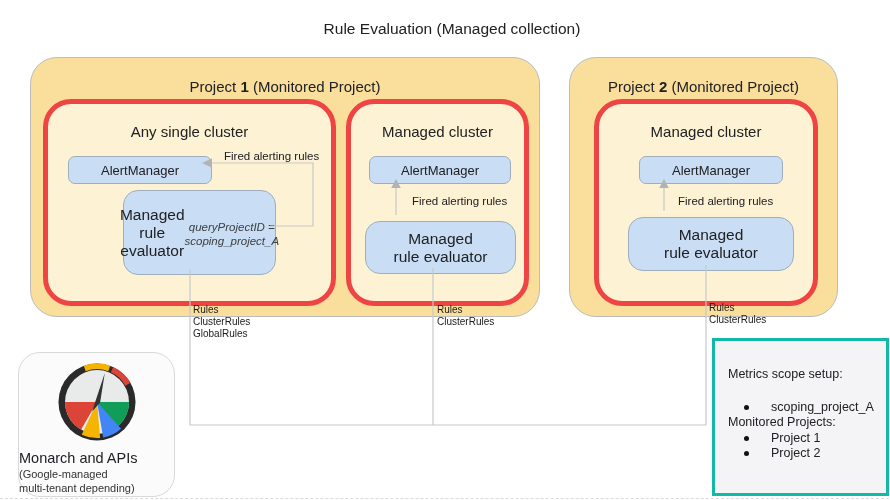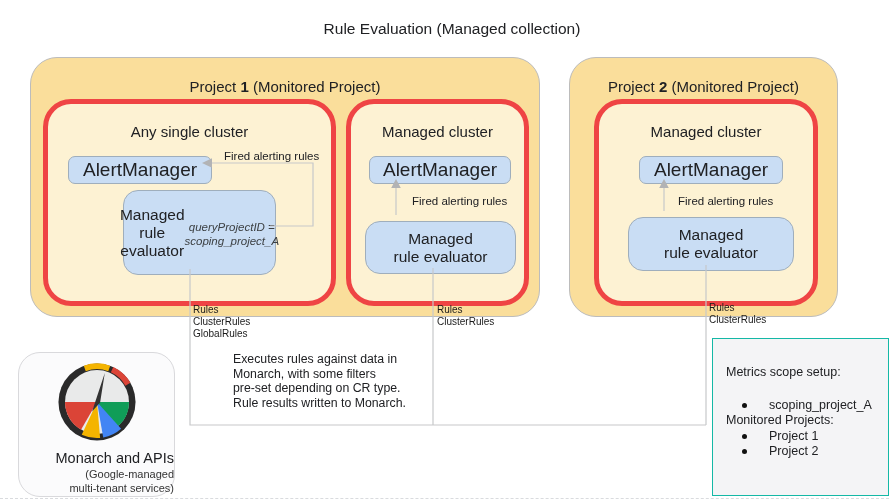--- a/index.html
+++ b/index.html
@@ -15,21 +15,21 @@
   .project-header{position:absolute;top:20px;left:0;width:100%;text-align:center;font-size:15px;}
   .project-header .num{font-weight:bold;}
 
   .cluster{position:absolute;top:41px;height:207px;background:#FDF2D3;border:5px solid #ef4444;border-radius:28px;box-sizing:border-box;}
   #cluster-any{left:12px;width:293px;}
   #cluster-m1{left:315px;width:183px;}
   #cluster-m2{left:24px;width:224px;}
   .cluster-title{position:absolute;top:19px;left:0;width:100%;text-align:center;font-size:15px;}
 
   .am{position:absolute;height:28px;background:#C9DDF4;border:1px solid #9faebc;border-radius:7px;
-      font-size:19px;display:flex;align-items:center;justify-content:center;box-sizing:border-box;}
+      font-size:13px;display:flex;align-items:center;justify-content:center;box-sizing:border-box;}
   #am-1{left:20px;top:52px;width:144px;}
   #am-2{left:18px;top:52px;width:142px;}
   #am-3{left:40px;top:52px;width:144px;}
 
   .evaluator{position:absolute;background:#C9DDF4;border:1px solid #9faebc;border-radius:15px;
       display:flex;align-items:center;justify-content:center;
       text-align:center;font-size:15.5px;line-height:18px;box-sizing:border-box;}
   #ev-1{left:75px;top:86px;width:153px;height:85px;}
   #ev-2{left:14px;top:117px;width:151px;height:53px;}
   #ev-3{left:29px;top:113px;width:166px;height:54px;}
@@ -42,28 +42,28 @@
   #arrow-label-3{left:79px;top:91px;}
 
   .crd-labels{position:absolute;font-size:10px;line-height:12px;white-space:pre-line;color:#1b1b1b;margin-top:32px;}
   #crd-1{left:193px;top:272px;}
   #crd-2{left:437px;top:272px;}
   #crd-3{left:709px;top:270px;}
 
   .note{position:absolute;left:233px;top:352px;width:210px;font-size:12.3px;line-height:14.6px;white-space:pre-line;}
 
   .metrics-panel{position:absolute;left:712px;top:338px;width:177px;height:158px;background:#F4F4F6;
-      border:1px solid #14b8a6;box-sizing:border-box;font-size:12.5px;line-height:15.5px;padding:26px 4px 0 13px;}
+      border:3px solid #14b8a6;box-sizing:border-box;font-size:12.5px;line-height:15.5px;padding:26px 4px 0 13px;}
   .metrics-title{margin:0 0 17px 0;}
   .bullet-row{display:flex;align-items:flex-start;}
   .bullet-dot{width:5px;height:5px;border-radius:50%;background:#111;margin:5px 0 0 16px;flex:0 0 auto;}
   .bullet-text{margin-left:22px;}
 
   .monarch-panel{position:absolute;left:18px;top:352px;width:157px;height:145px;background:#FBFBFC;
-      border:1.5px solid #d9d9dc;border-radius:22px;box-sizing:border-box;text-align:right;}
+      border:1.5px solid #d9d9dc;border-radius:22px;box-sizing:border-box;text-align:left;}
   .gauge{position:absolute;left:37px;top:8px;}
   .monarch-title{position:absolute;top:97px;left:0;width:100%;font-size:14.5px;}
   .monarch-subtitle{position:absolute;top:115px;left:0;width:100%;font-size:11px;line-height:13.5px;white-space:pre-line;color:#333;}
 
   .connectors{position:absolute;left:0;top:0;pointer-events:none;}
   .connectors path,.connectors line{stroke:#c7c8ca;stroke-width:1.2;fill:none;}
   .connectors polygon{fill:#b2b3b5;stroke:none;}
 
   .page-edge{position:absolute;left:0;top:498px;width:100%;border-top:1px dashed #d9dbde;}
 </style>
@@ -131,40 +131,36 @@
   </svg>
 
   <div class="crd-labels" id="crd-1">Rules
 ClusterRules
 GlobalRules</div>
   <div class="crd-labels" id="crd-2">Rules
 ClusterRules</div>
   <div class="crd-labels" id="crd-3">Rules
 ClusterRules</div>
 
-  <div class="note">Executes rules against data in
-Monarch, with some filters
-pre-set depending on CR type.
-Rule results written to Monarch.</div>
 
   <div class="monarch-panel">
     <svg class="gauge" width="82" height="82" viewBox="0 0 100 100" aria-hidden="true">
       <circle cx="50" cy="50" r="47" fill="#2a2a2a"></circle>
       <circle cx="50" cy="50" r="39" fill="#e9eaea"></circle>
       <path d="M50,50 L11,50 A39,39 0 0 0 30.5,83.8 Z" fill="#DB4437"></path>
       <path d="M50,50 L72.4,81.9 A39,39 0 0 0 89,50 Z" fill="#109D58"></path>
       <path d="M50,50 L31.4,89.9 A44,44 0 0 0 53.8,93.8 Z" fill="#F4B400"></path>
       <path d="M50,50 L57.6,93.3 A44,44 0 0 0 79.4,82.7 Z" fill="#4285F4"></path>
       <path d="M35.1,9.1 A43.5,43.5 0 0 1 64.9,9.1" stroke="#F4B400" stroke-width="7" fill="none"></path>
       <path d="M68.4,10.6 A43.5,43.5 0 0 1 87.7,28.3" stroke="#DB4437" stroke-width="7" fill="none"></path>
       <path d="M59.5,14.5 L53.8,50.5 L44,61.5 L48,49.5 Z" fill="#333333"></path>
     </svg>
     <div class="monarch-title">Monarch and APIs</div>
     <div class="monarch-subtitle">(Google-managed
-multi-tenant services)</div>
+multi-tenant depending)</div>
   </div>
 
   <div class="metrics-panel">
     <div class="metrics-title">Metrics scope setup:</div>
     <div class="bullet-row">
       <span class="bullet-dot"></span>
       <span class="bullet-text">scoping_project_A</span>
     </div>
     <div>Monitored Projects:</div>
     <div class="bullet-row">

